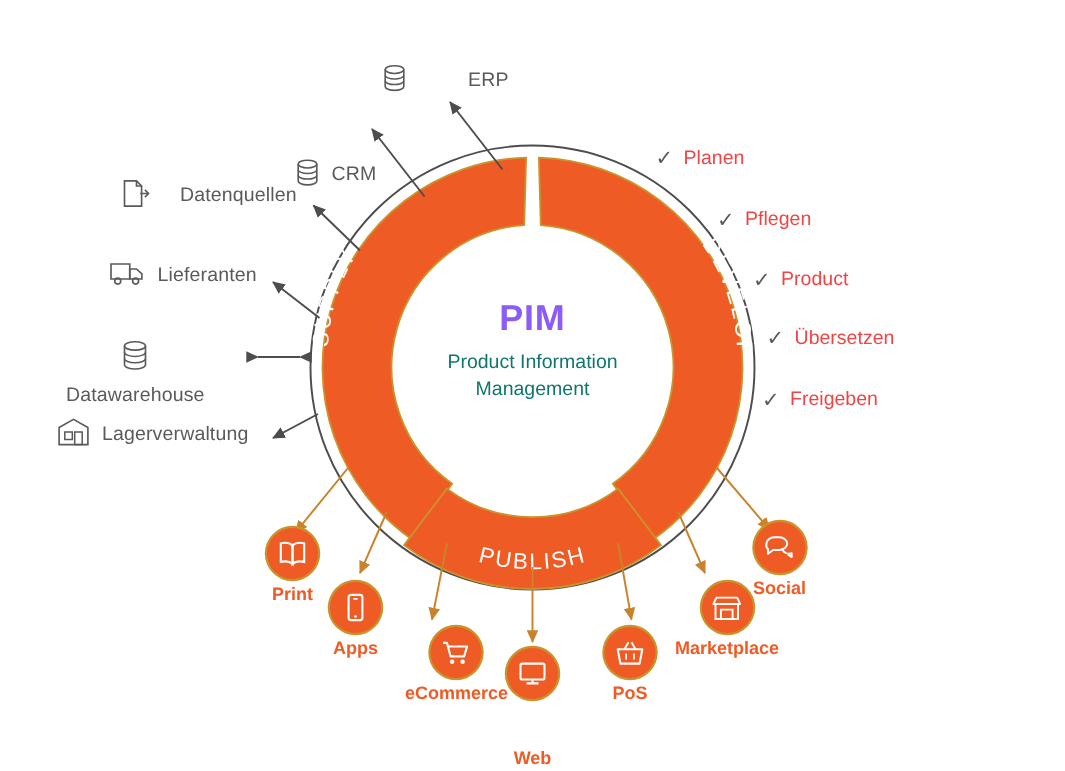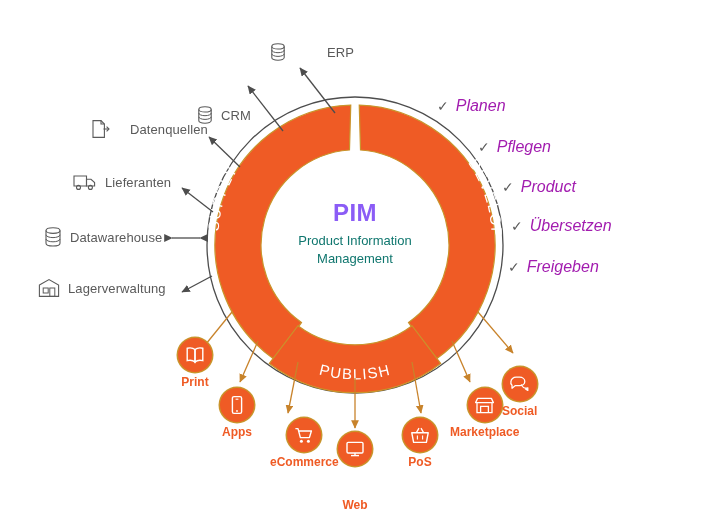--- a/index.html
+++ b/index.html
@@ -42,23 +42,22 @@
     align-items: center;
     gap: 7px;
     white-space: nowrap;
   }
   .dev-item .check {
     color: #5a5a5a;
     font-size: 14px;
     line-height: 1;
   }
   .dev-item .dev-text {
-    font-size: 16px;
-    color: #a21caf;
-    font-style: italic;
+    font-size: 13px;
+    color: #ef4444;
   }
 
   
   .pub-item {
     position: absolute;
     display: flex;
     flex-direction: column;
     align-items: center;
     gap: 3px;
   }
@@ -182,21 +181,21 @@
   </svg>
 
   <div id="center-text">
     <div id="center-title">PIM</div>
     <div id="center-sub">
       <span>Product Information</span><br>
       <span>Management</span>
     </div>
   </div>
 
-  <div class="src-item" style="left:270px; top:43px;gap:41px;">
+  <div class="src-item" style="left:255px; top:43px;gap:41px;">
     <span class="ico">
       <svg width="16" height="18" viewBox="0 0 16 18">
         <ellipse cx="8" cy="3.4" rx="6.2" ry="2.6" fill="none" stroke="#5a5a5a" stroke-width="1.1"></ellipse>
         <path d="M1.8 3.4 V14.6 A6.2 2.6 0 0 0 14.2 14.6 V3.4" fill="none" stroke="#5a5a5a" stroke-width="1.1"></path>
         <path d="M1.8 7.1 A6.2 2.6 0 0 0 14.2 7.1" fill="none" stroke="#5a5a5a" stroke-width="1"></path>
         <path d="M1.8 10.8 A6.2 2.6 0 0 0 14.2 10.8" fill="none" stroke="#5a5a5a" stroke-width="1"></path>
       </svg>
     </span>
     <span class="src-text">ERP</span>
   </div>
@@ -206,21 +205,21 @@
       <svg width="16" height="18" viewBox="0 0 16 18">
         <ellipse cx="8" cy="3.4" rx="6.2" ry="2.6" fill="none" stroke="#5a5a5a" stroke-width="1.1"></ellipse>
         <path d="M1.8 3.4 V14.6 A6.2 2.6 0 0 0 14.2 14.6 V3.4" fill="none" stroke="#5a5a5a" stroke-width="1.1"></path>
         <path d="M1.8 7.1 A6.2 2.6 0 0 0 14.2 7.1" fill="none" stroke="#5a5a5a" stroke-width="1"></path>
         <path d="M1.8 10.8 A6.2 2.6 0 0 0 14.2 10.8" fill="none" stroke="#5a5a5a" stroke-width="1"></path>
       </svg>
     </span>
     <span class="src-text">CRM</span>
   </div>
 
-  <div class="src-item" style="left:90px; top:119px;gap:20px;">
+  <div class="src-item" style="left:80px; top:119px;gap:20px;">
     <span class="ico">
       <svg width="20" height="20" viewBox="0 0 20 20">
         <path d="M3 1.6 H11 L14.4 5 V18.4 H3 Z" fill="none" stroke="#5a5a5a" stroke-width="1.1"></path>
         <path d="M11 1.6 V5 H14.4" fill="none" stroke="#5a5a5a" stroke-width="1.1"></path>
         <path d="M13.5 10 H19" stroke="#5a5a5a" stroke-width="1.1" fill="none"></path>
         <path d="M16.6 7.6 L19 10 L16.6 12.4" fill="none" stroke="#5a5a5a" stroke-width="1.1"></path>
       </svg>
     </span>
     <span class="src-text">Datenquellen</span>
   </div>
@@ -230,21 +229,21 @@
       <svg width="24" height="18" viewBox="0 0 24 18">
         <path d="M1 3 H13.5 V13 H1 Z" fill="none" stroke="#5a5a5a" stroke-width="1.1"></path>
         <path d="M13.5 6.3 H18 L21.6 9.6 V13 H13.5 Z" fill="none" stroke="#5a5a5a" stroke-width="1.1"></path>
         <circle cx="5.5" cy="14.4" r="2" fill="none" stroke="#5a5a5a" stroke-width="1.1"></circle>
         <circle cx="17.4" cy="14.4" r="2" fill="none" stroke="#5a5a5a" stroke-width="1.1"></circle>
       </svg>
     </span>
     <span class="src-text">Lieferanten</span>
   </div>
 
-  <div class="src-item" style="left:44px; top:227px;">
+  <div class="src-item" style="left:44px; top:227px;flex-direction:column;">
     <span class="ico">
       <svg width="18" height="20" viewBox="0 0 18 20">
         <ellipse cx="9" cy="3.6" rx="7" ry="2.8" fill="none" stroke="#5a5a5a" stroke-width="1.1"></ellipse>
         <path d="M2 3.6 V16.2 A7 2.8 0 0 0 16 16.2 V3.6" fill="none" stroke="#5a5a5a" stroke-width="1.1"></path>
         <path d="M2 7.8 A7 2.8 0 0 0 16 7.8" fill="none" stroke="#5a5a5a" stroke-width="1"></path>
         <path d="M2 12 A7 2.8 0 0 0 16 12" fill="none" stroke="#5a5a5a" stroke-width="1"></path>
       </svg>
     </span>
     <span class="src-text">Datawarehouse</span>
   </div>
@@ -274,21 +273,21 @@
   </div>
   <div class="dev-item" style="left:511px; top:217px;">
     <span class="check">✓</span>
     <span class="dev-text">Übersetzen</span>
   </div>
   <div class="dev-item" style="left:508px; top:258px;">
     <span class="check">✓</span>
     <span class="dev-text">Freigeben</span>
   </div>
 
-  <div class="pub-item" style="left:178px; top:338px;justify-content:center;">
+  <div class="pub-item" style="left:178px; top:352px;justify-content:center;">
     <span class="pub-circle">
       <svg width="20" height="18" viewBox="0 0 20 18">
         <path d="M10 3.6 C8 1.8 5 1.6 2.2 2.2 V14.6 C5 14 8 14.2 10 16 Z" fill="none" stroke="#fff" stroke-width="1.4"></path>
         <path d="M10 3.6 C12 1.8 15 1.6 17.8 2.2 V14.6 C15 14 12 14.2 10 16 Z" fill="none" stroke="#fff" stroke-width="1.4"></path>
       </svg>
     </span>
     <span class="pub-text">Print</span>
   </div>
 
   <div class="pub-item" style="left:220px; top:388px;">
@@ -340,21 +339,21 @@
     <span class="pub-circle">
       <svg width="21" height="19" viewBox="0 0 21 19">
         <path d="M1.6 6.6 L3.6 2.4 H17.4 L19.4 6.6 Z" fill="none" stroke="#fff" stroke-width="1.3" stroke-linejoin="round"></path>
         <path d="M3 6.6 V16.6 H18 V6.6" fill="none" stroke="#fff" stroke-width="1.3"></path>
         <path d="M6.6 16.6 V10.4 H14.4 V16.6" fill="none" stroke="#fff" stroke-width="1.3"></path>
       </svg>
     </span>
     <span class="pub-text">Marketplace</span>
   </div>
 
-  <div class="pub-item" style="left:502px; top:348px;margin-top:19px;">
+  <div class="pub-item" style="left:502px; top:348px;">
     <span class="pub-circle">
       <svg width="21" height="19" viewBox="0 0 21 19">
         <path d="M2 6.4 A5.2 4.2 0 0 1 7.2 2.2 H10.6 A5.2 4.2 0 0 1 15.8 6.4 A5.2 4.2 0 0 1 10.6 10.6 H6.4 L3 13.2 V10.2 A5.2 4.2 0 0 1 2 6.4 Z" fill="none" stroke="#fff" stroke-width="1.3" stroke-linejoin="round"></path>
         <path d="M12.6 9.4 A4.4 3.6 0 0 0 18.8 12.8 V15.4 L16.2 13.6" fill="none" stroke="#fff" stroke-width="1.3" stroke-linejoin="round"></path>
       </svg>
     </span>
     <span class="pub-text">Social</span>
   </div>
 
 </div>

